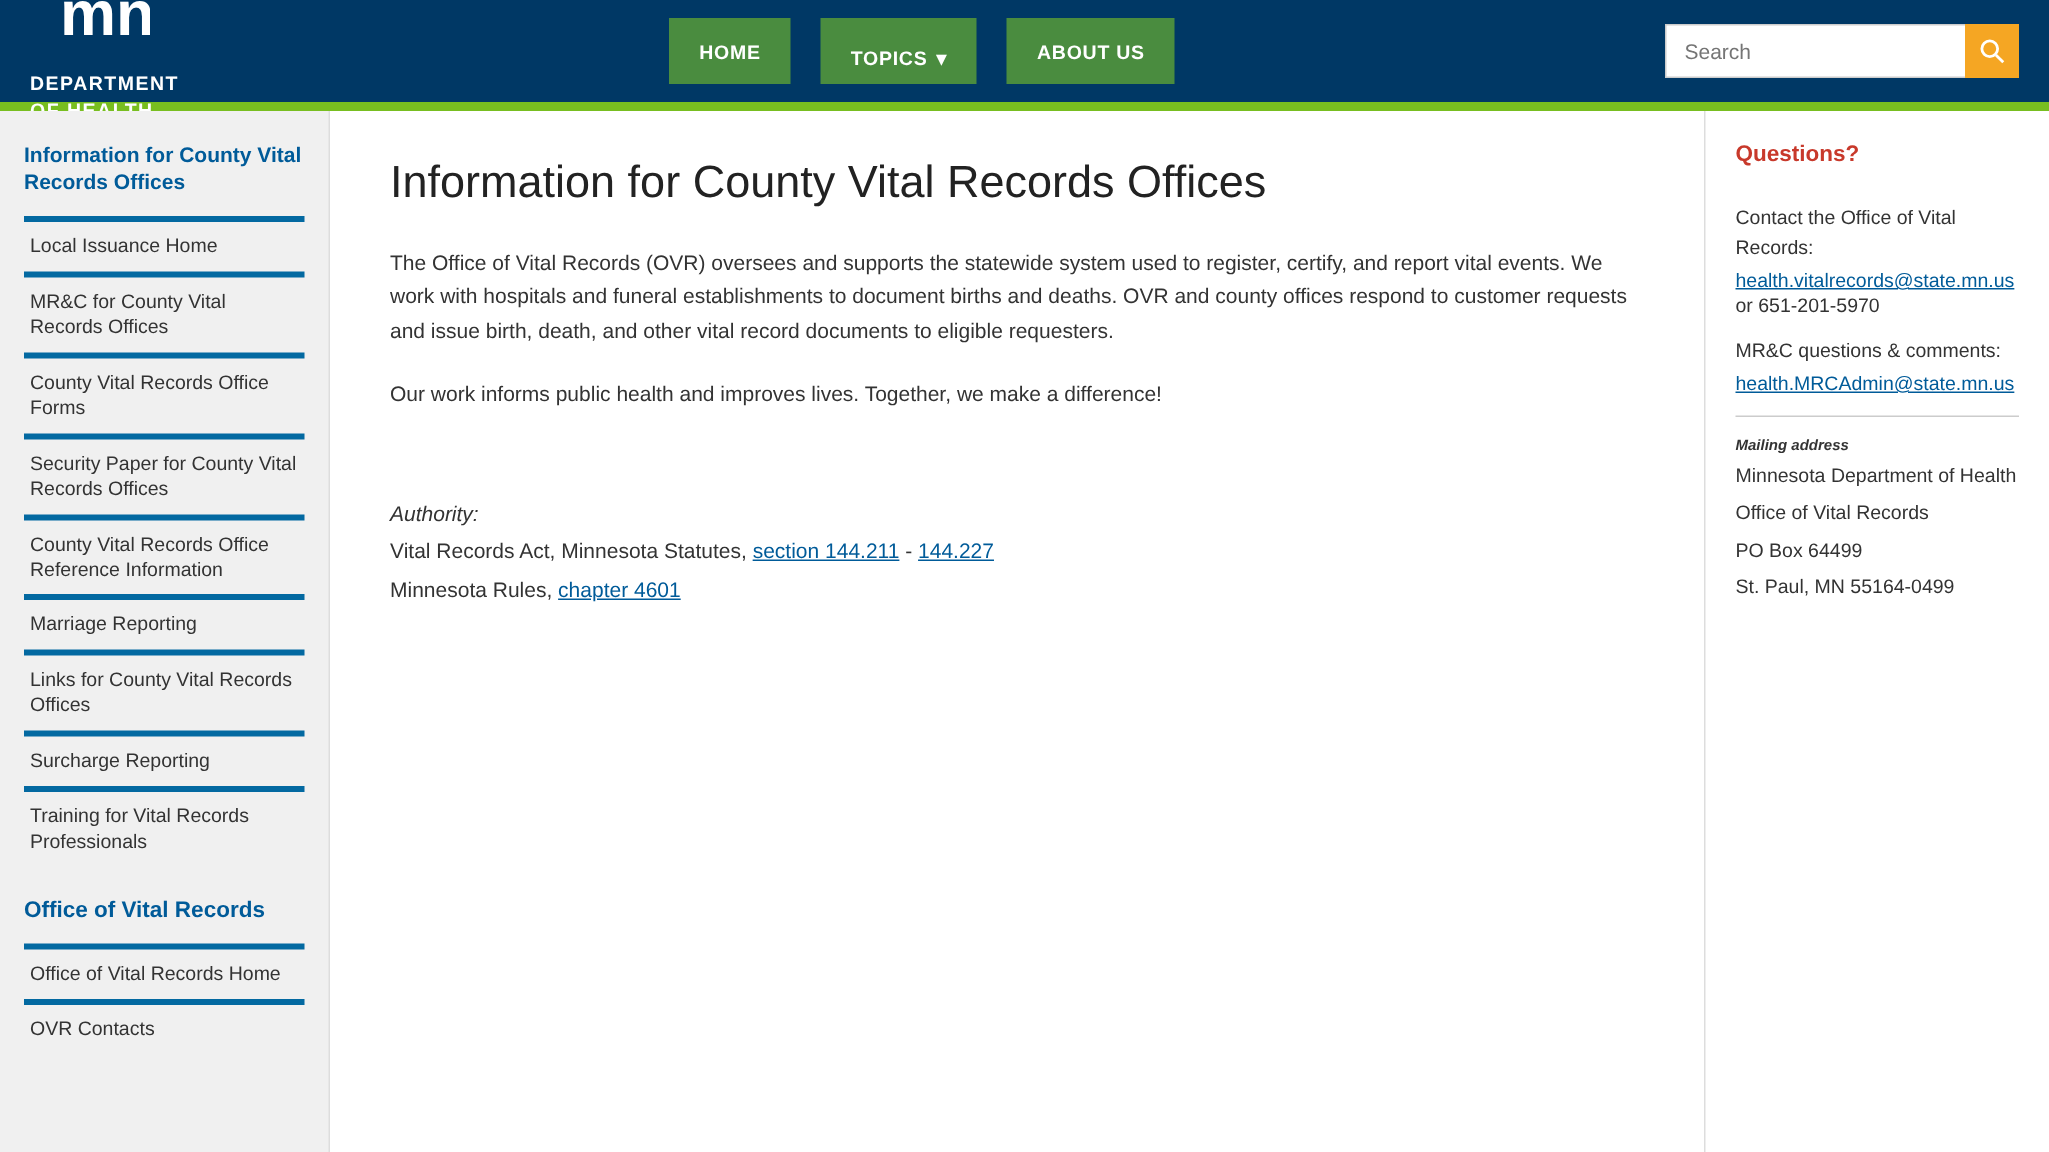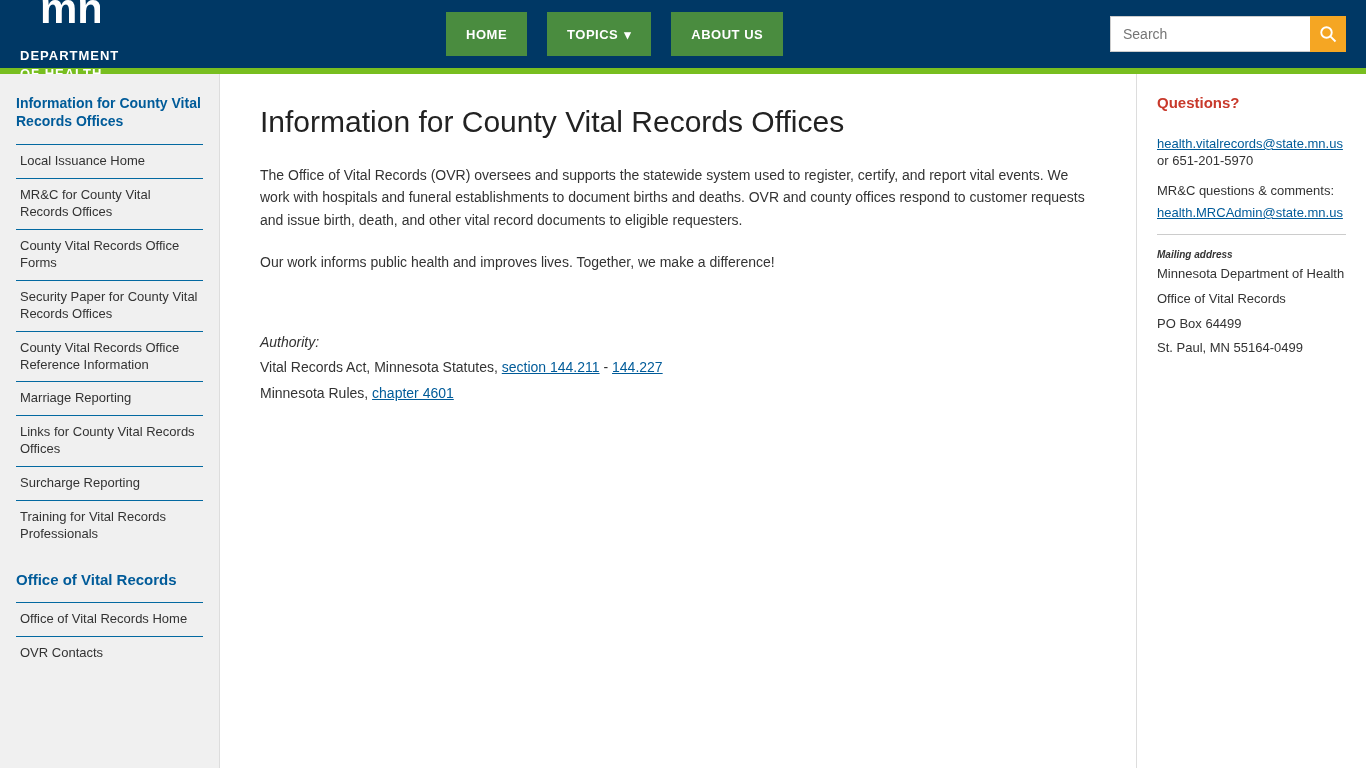--- a/index.html
+++ b/index.html
@@ -45,21 +45,21 @@
       color: white;
       border: none;
       padding: 10px 20px;
       font-size: 13px;
       font-weight: bold;
       cursor: pointer;
       text-transform: uppercase;
       letter-spacing: 0.5px;
       height: 44px;
     }
-    .nav-btn.topics { display: flex; align-items: center; gap: 6px; }
+    .nav-btn.topics { display: flex; align-items: flex-end; gap: 6px; }
     .search-area {
       display: flex;
       align-items: center;
     }
     .search-input {
       padding: 8px 12px;
       font-size: 14px;
       border: 1px solid #ccc;
       border-right: none;
       height: 36px;
@@ -109,21 +109,21 @@
       font-weight: bold;
       line-height: 1.3;
       margin-bottom: 14px;
       display: block;
     }
     .sidebar-nav {
       list-style: none;
       margin-bottom: 20px;
     }
     .sidebar-nav li {
-      border-top: 1px solid #0369a1;
+      border-top: 4px solid #0369a1;
     }
     .sidebar-nav li a {
       display: block;
       padding: 8px 4px;
       color: #333;
       text-decoration: none;
       font-size: 13px;
       line-height: 1.3;
     }
     .sidebar-section-title2 {
@@ -313,20 +313,21 @@
       </p>
       <p>
         <span>Minnesota Rules,</span>
         <a href="#">chapter 4601</a>
       </p>
     </div>
   </main>
 
   <aside class="right-sidebar">
     <div class="questions-title">Questions?</div>
+    <p>Contact the Office of Vital Records:</p>
     <a href="#">health.vitalrecords@state.mn.us</a>
     <p>or 651-201-5970</p>
     <div class="mrqc-section">
       <p>MR&amp;C questions &amp; comments:</p>
       <a href="#">health.MRCAdmin@state.mn.us</a>
     </div>
     <div class="section-divider"></div>
     <div class="mailing-title">Mailing address</div>
     <div class="mailing-address">
       <p>Minnesota Department of Health</p>

